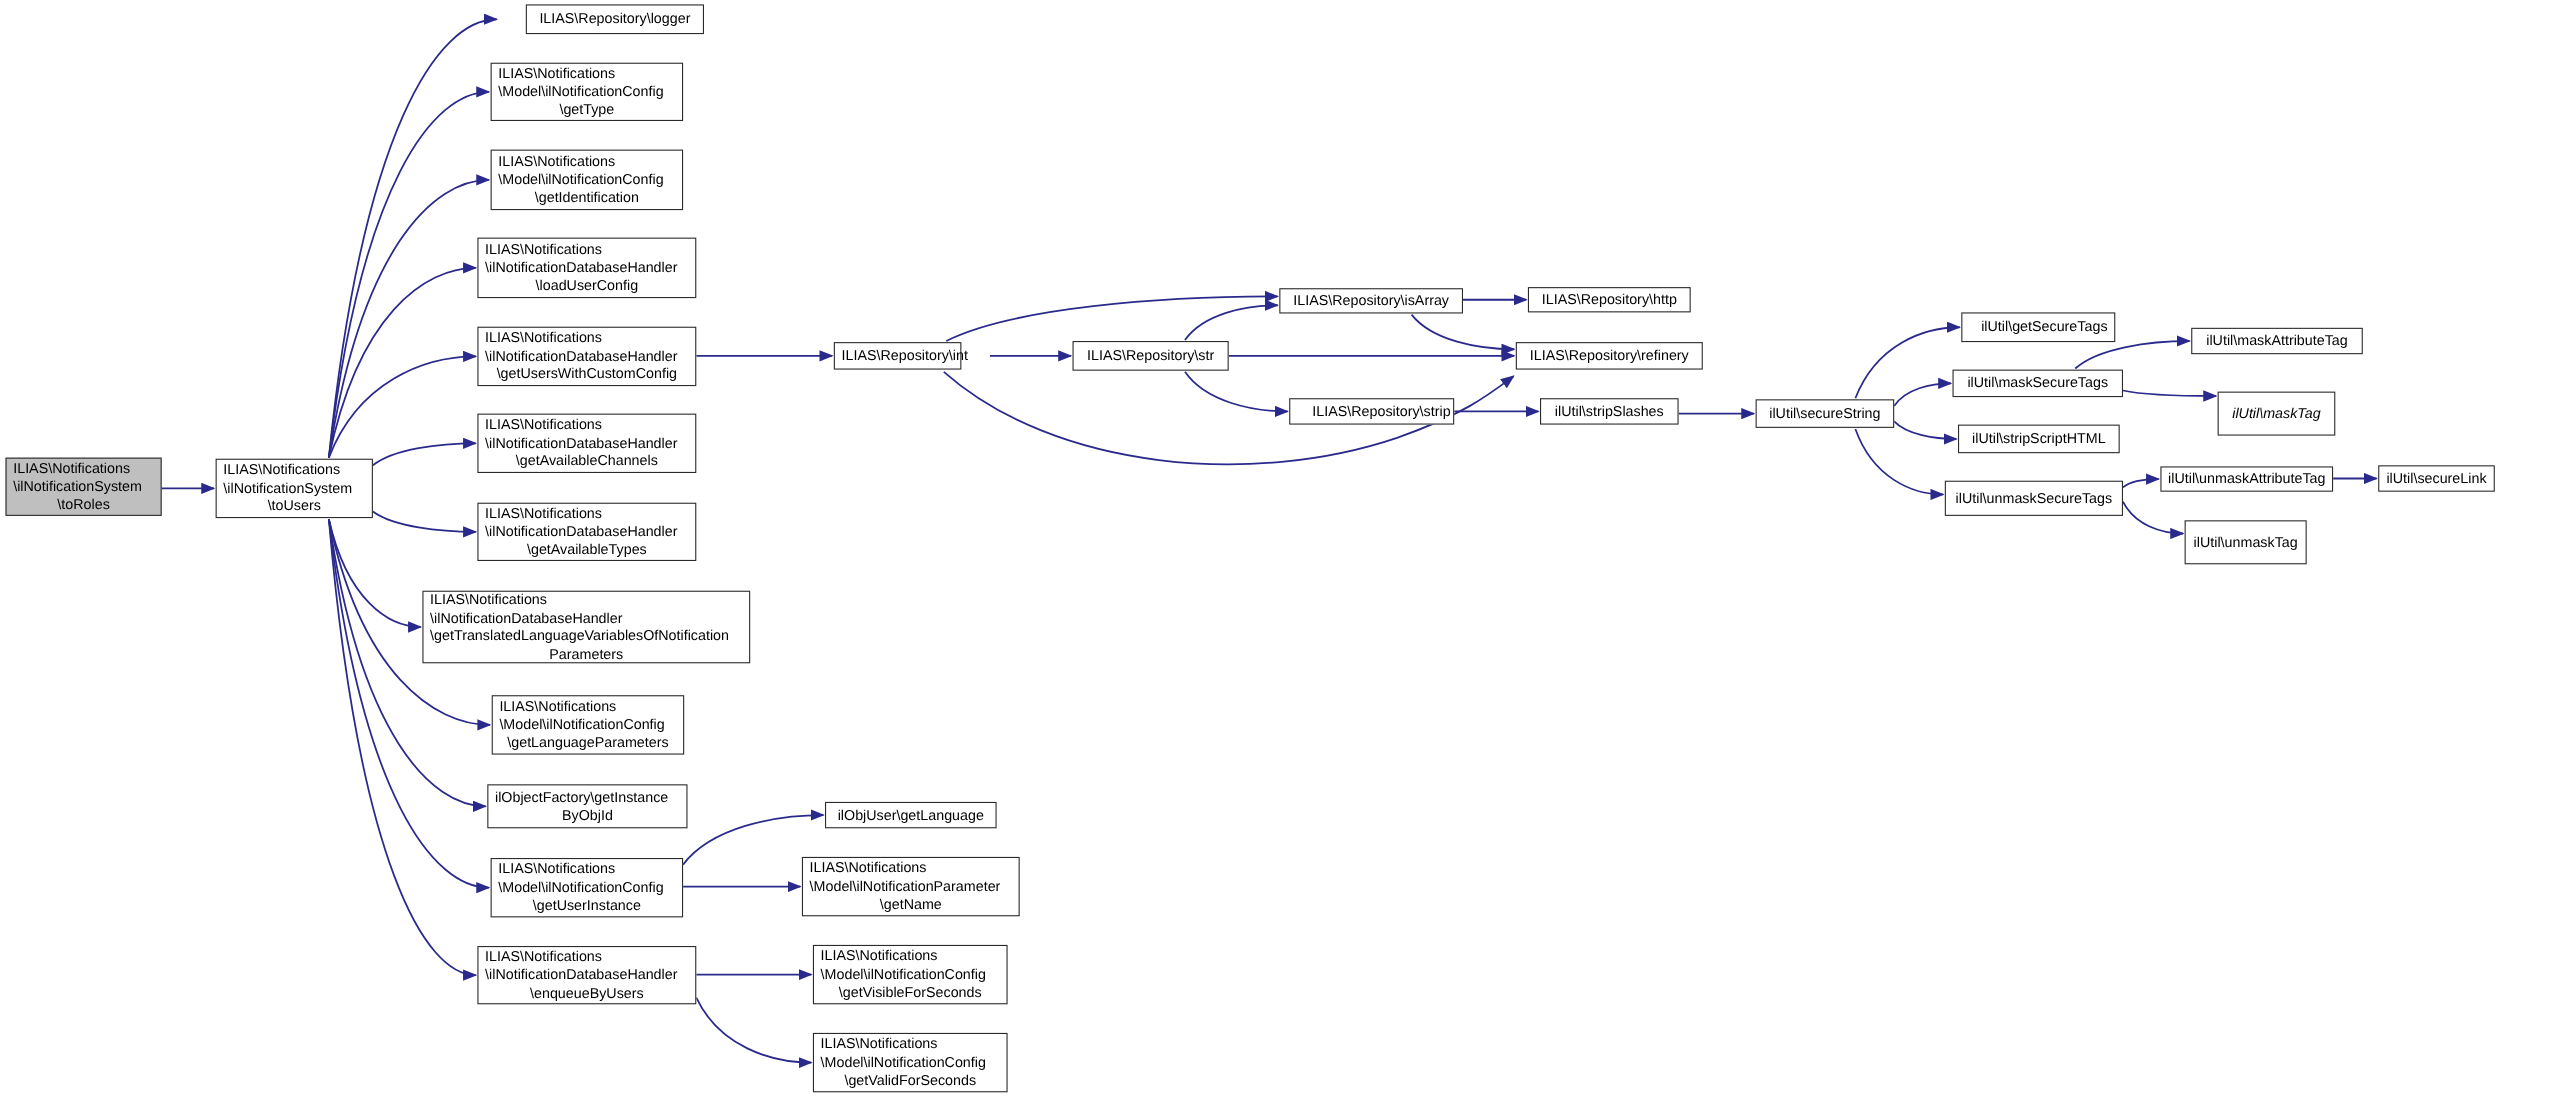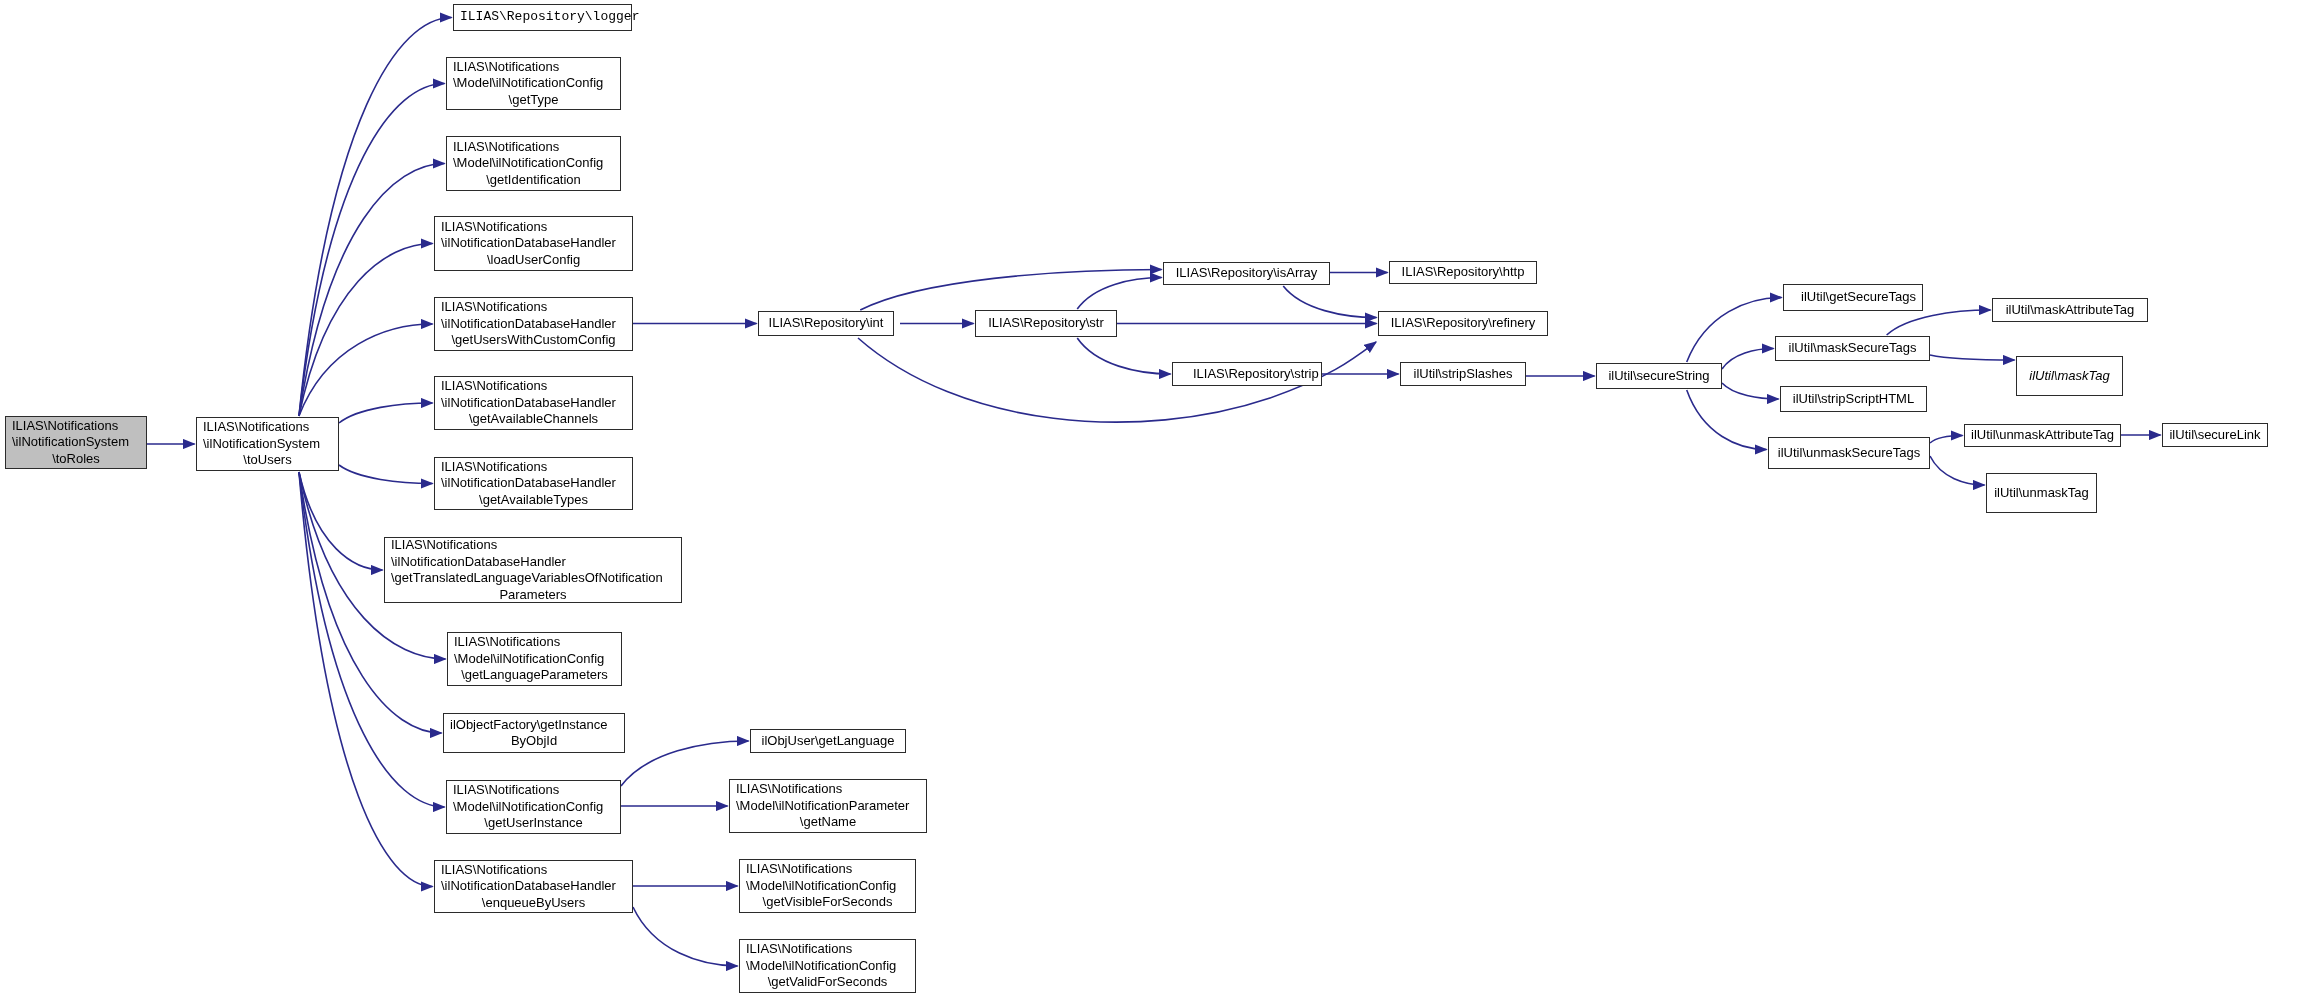--- a/index.html
+++ b/index.html
@@ -88,21 +88,21 @@
 <div class="node root" style="left: 5px; top: 416px; width: 142px; height: 53px;">
       <div class="nl">ILIAS\Notifications</div>
       <div class="nl">\ilNotificationSystem</div>
       <div class="nl last">\toRoles</div>
     </div>
     <div class="node" style="left: 196px; top: 417px; width: 143px; height: 54px;">
       <div class="nl">ILIAS\Notifications</div>
       <div class="nl">\ilNotificationSystem</div>
       <div class="nl last">\toUsers</div>
     </div>
-    <div class="node" style="left: 453px; top: 4px; width: 179px; height: 27px; font-family: Liberation Mono, monospace;">
+    <div class="node" style="left: 478px; top: 4px; width: 162px; height: 27px;">
       <div class="nl last">ILIAS\Repository\logger</div>
     </div>
     <div class="node" style="left: 446px; top: 57px; width: 175px; height: 53px;">
       <div class="nl">ILIAS\Notifications</div>
       <div class="nl">\Model\ilNotificationConfig</div>
       <div class="nl last">\getType</div>
     </div>
     <div class="node" style="left: 446px; top: 136px; width: 175px; height: 55px;">
       <div class="nl">ILIAS\Notifications</div>
       <div class="nl">\Model\ilNotificationConfig</div>
@@ -146,21 +146,21 @@
     <div class="node" style="left: 446px; top: 780px; width: 175px; height: 54px;">
       <div class="nl">ILIAS\Notifications</div>
       <div class="nl">\Model\ilNotificationConfig</div>
       <div class="nl last">\getUserInstance</div>
     </div>
     <div class="node" style="left: 434px; top: 860px; width: 199px; height: 53px;">
       <div class="nl">ILIAS\Notifications</div>
       <div class="nl">\ilNotificationDatabaseHandler</div>
       <div class="nl last">\enqueueByUsers</div>
     </div>
-    <div class="node" style="left: 758px; top: 311px; width: 136px; height: 25px;">
+    <div class="node" style="left: 758px; top: 311px; width: 116px; height: 25px;">
       <div class="nl last">ILIAS\Repository\int</div>
     </div>
     <div class="node" style="left: 975px; top: 310px; width: 142px; height: 27px;">
       <div class="nl last">ILIAS\Repository\str</div>
     </div>
     <div class="node" style="left: 1163px; top: 262px; width: 167px; height: 23px;">
       <div class="nl last">ILIAS\Repository\isArray</div>
     </div>
     <div class="node" style="left: 1172px; top: 362px; width: 150px; height: 24px; padding-left: 20px;">
       <div class="nl last">ILIAS\Repository\strip</div>

